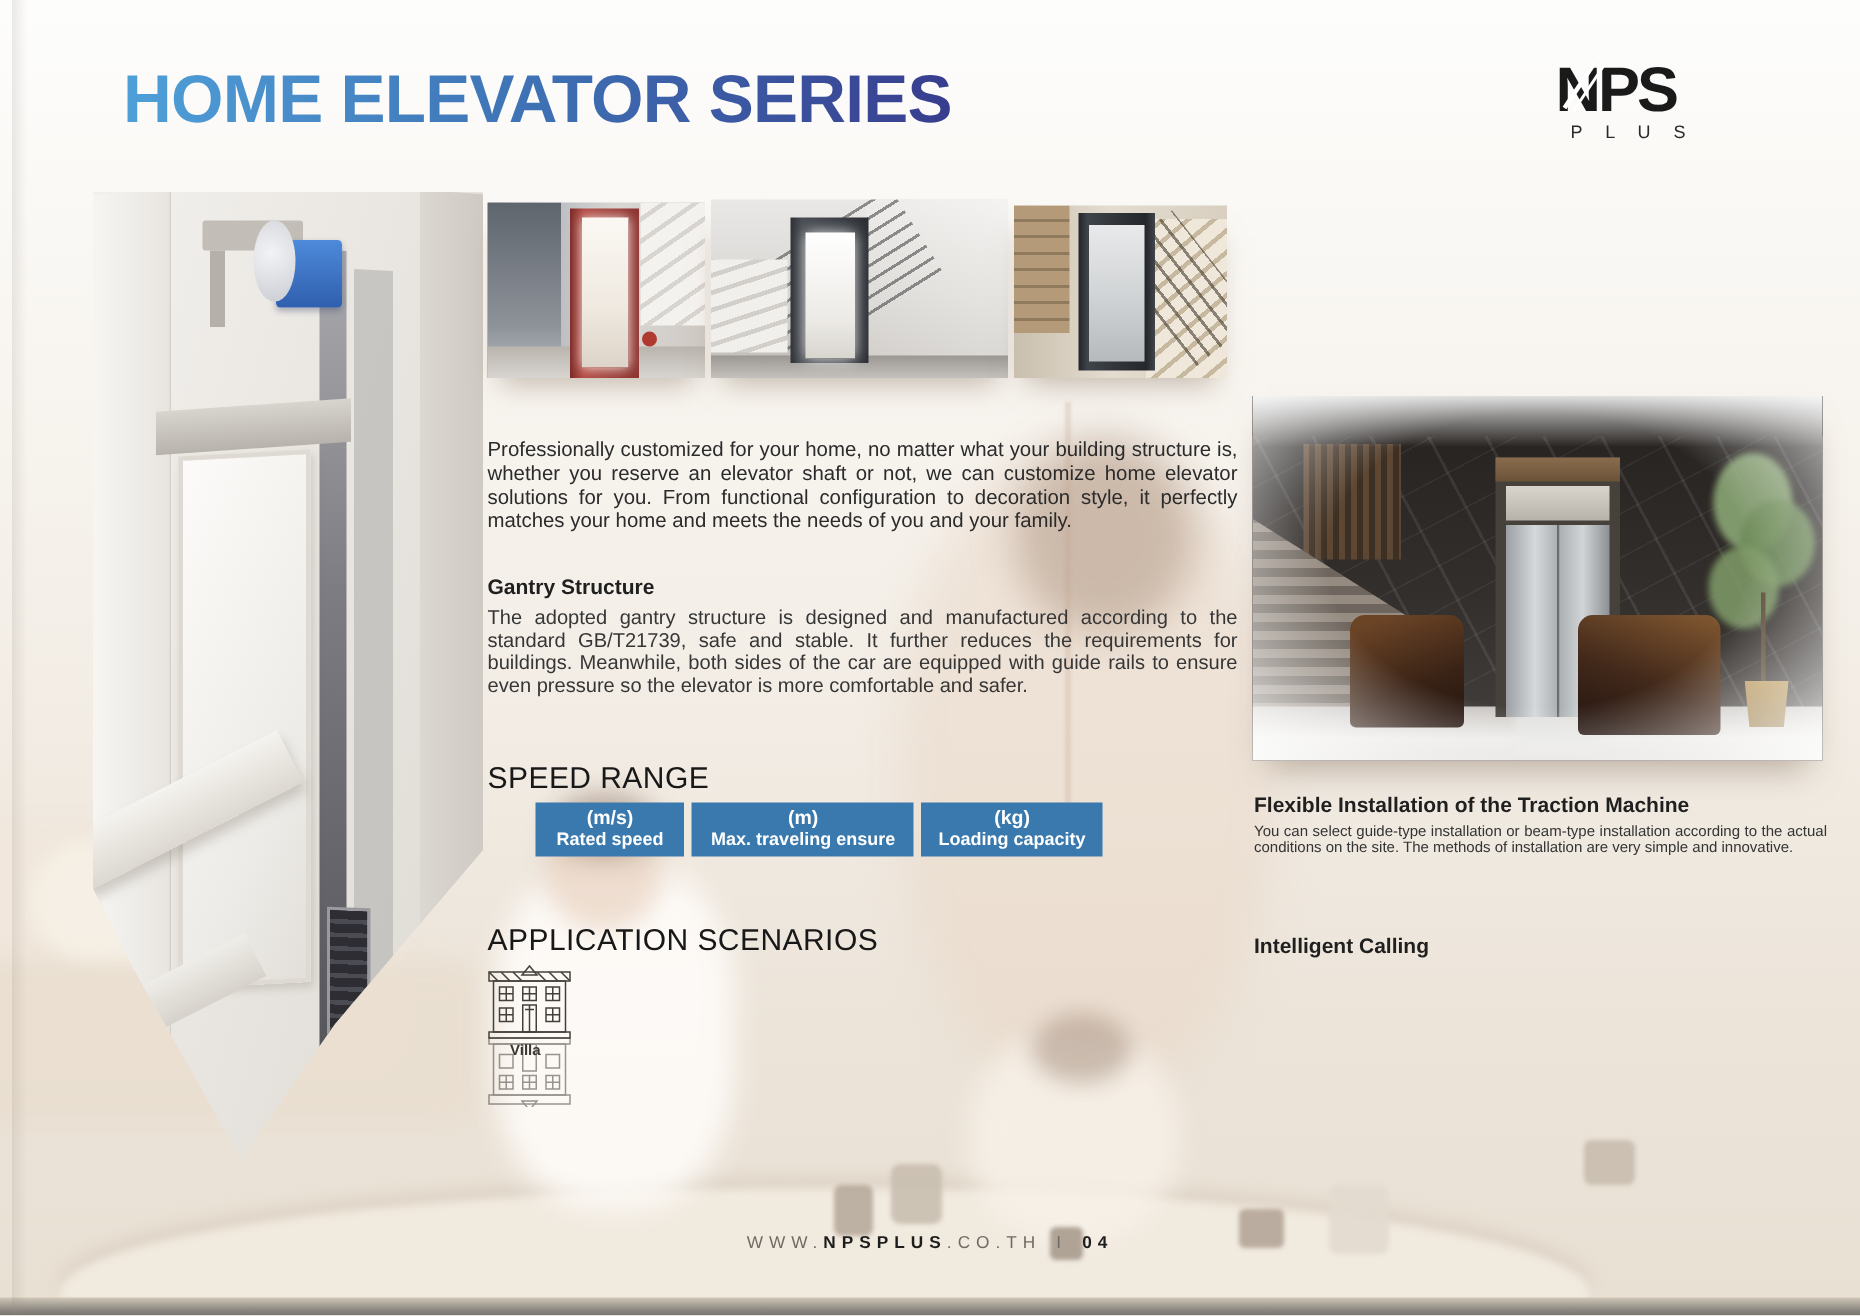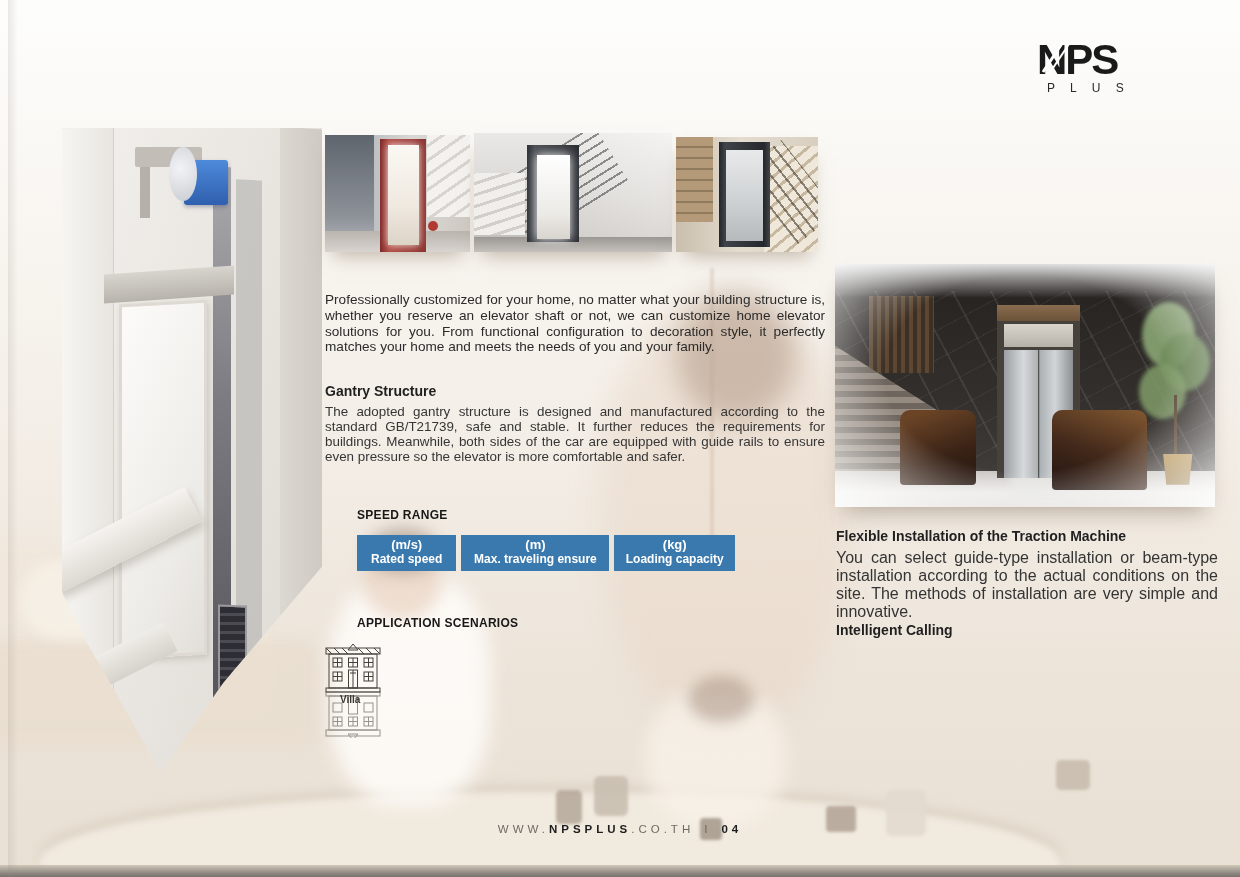--- a/index.html
+++ b/index.html
@@ -96,21 +96,21 @@
   .t3-rail { position:absolute; right:2%; top:8%; width:36%; height:80%; transform:rotate(-38deg);
      background:repeating-linear-gradient(90deg, rgba(70,60,50,.6) 0 2px, transparent 2px 10px); }
 
   
   .intro { position:absolute; left:325px; top:292px; width:500px; font-size:13.6px; font-weight:normal;
      color:#2b2b2b; line-height:1.16; text-align:justify; }
   .sec-h3 { position:absolute; font-size:14px; font-weight:bold; color:#1f1f1f; }
   .gantry-h { left:325px; top:383px; }
   .gantry-body { position:absolute; left:325px; top:404px; width:500px; font-size:13.4px; color:#363636;
      line-height:1.13; text-align:justify; }
-  .sec-h2 { position:absolute; font-size:12px; font-weight:bold; color:#181818; letter-spacing:.3px;margin-left:32px; }
+  .sec-h2 { position:absolute; font-size:20px; font-weight:normal; color:#181818; letter-spacing:.3px; }
   .speed-h { left:325px; top:508px; }
   .app-h { left:325px; top:616px; }
 
   
   .speed-table { position:absolute; left:325px; top:535px; width:410px; }
   .sr-headers { display:flex; gap:5px;padding-left:32px; }
   .sr-cell { background:#3a79ad; color:#fff; text-align:center; padding:3px 0 4px; }
   .sr-c1 { width:108px; } .sr-c2 { width:161px; } .sr-c3 { width:131px; }
   .sr-unit { font-size:13px; font-weight:bold; line-height:1.15; }
   .sr-label { font-size:12px; font-weight:bold; line-height:1.15; }
@@ -153,21 +153,21 @@
   .leafB { left:28%; top:18%; width:66%; height:30%; background:rgba(111,140,90,.9); }
   .leafC { left:0; top:34%; width:62%; height:28%; background:rgba(128,155,105,.85); }
   .lb-trunk { position:absolute; left:46%; top:50%; width:3px; height:32%; background:#5c4a37; }
   .lb-pot { position:absolute; left:30%; bottom:4%; width:42%; height:16%; background:linear-gradient(180deg,#bb9a5d,#957641); clip-path:polygon(4% 0,96% 0,86% 100%,14% 100%); }
   .lb-vignette { position:absolute; inset:0;
      background:radial-gradient(ellipse at 50% 45%, transparent 52%, rgba(255,255,255,.88) 100%); }
   .lb-topfade { position:absolute; left:0; top:0; width:100%; height:14%; background:linear-gradient(180deg, rgba(255,255,255,.85), transparent); }
 
   
   .flex-h { left:836px; top:528px; }
-  .flex-body { position:absolute; left:836px; top:549px; width:382px; font-size:16px; color:#343434; line-height:1.13; text-align:justify; }
+  .flex-body { position:absolute; left:836px; top:549px; width:382px; font-size:10px; color:#343434; line-height:1.13; text-align:justify; }
   .intel-h { left:836px; top:622px; }
   .intel-body { position:absolute; left:836px; top:643px; width:382px; font-size:13.3px; color:#343434; line-height:1.13; text-align:justify; }
 
   
   .footer { position:absolute; left:0; top:823px; width:100%; text-align:center;
      font-size:11.5px; letter-spacing:4px; color:#6f6a64; }
   .footer .f-bold { color:#1d1d1d; font-weight:bold; }
   .footer .f-sep { margin:0 10px; }
 </style>
 </head>
@@ -189,20 +189,21 @@
   <div class="bg-wallline" style="position:absolute;"></div>
   <div class="bg-toy toy1"></div>
   <div class="bg-toy toy2"></div>
   <div class="bg-toy toy3"></div>
   <div class="bg-toy toy4"></div>
   <div class="bg-toy toy5"></div>
   <div class="bg-toy toy6"></div>
   <div class="bg-bottomstrip"></div>
   <div class="left-edge-shadow"></div>
 
+  <h1 class="title">HOME ELEVATOR SERIES</h1>
 
   <div class="logo">
     <svg width="130" height="62" viewBox="0 0 130 62">
       <text x="4" y="36" font-family="Liberation Sans, sans-serif" font-size="42" font-weight="bold" letter-spacing="-2" fill="#1a1a1a">NPS</text>
       <line x1="10" y1="34" x2="30" y2="4" stroke="#ffffff" stroke-width="3"></line>
       <line x1="16" y1="36" x2="36" y2="6" stroke="#ffffff" stroke-width="2"></line>
       <text x="14" y="54" font-family="Liberation Sans, sans-serif" font-size="12" letter-spacing="6" fill="#2a2a2a">P L U S</text>
     </svg>
   </div>
 

